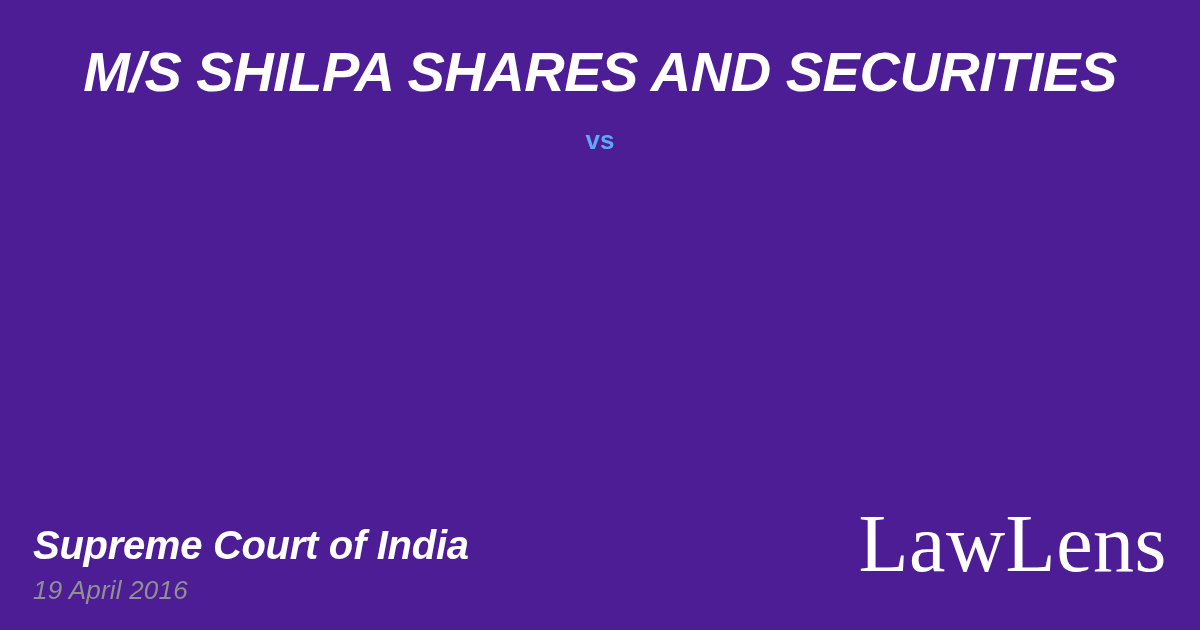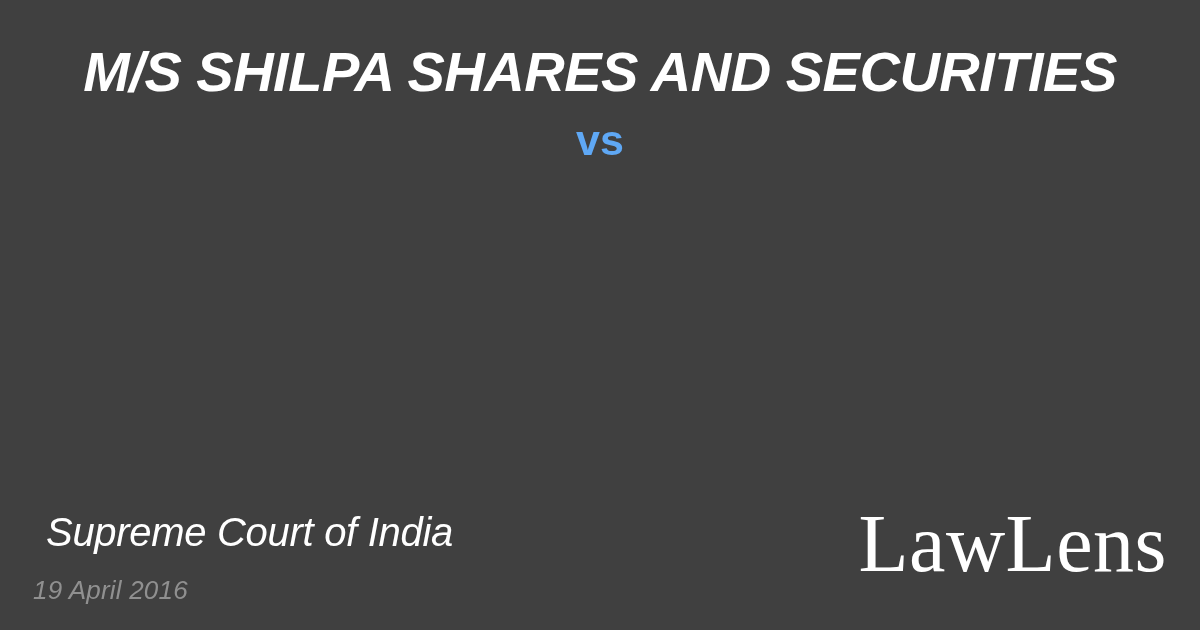--- a/index.html
+++ b/index.html
@@ -10,21 +10,21 @@
   }
   body {
     font-family: "Liberation Sans", sans-serif;
     -webkit-font-smoothing: antialiased;
   }
 
   .card {
     position: relative;
     width: 1200px;
     height: 630px;
-    background: #404040;
+    background: #4c1d95;
     overflow: hidden;
     box-sizing: border-box;
   }
 
   
   .case-block {
     position: absolute;
     left: 0;
     right: 0;
     top: 30px;
@@ -46,21 +46,21 @@
   }
 
   .party-line.petitioner {
     margin-top: 8px;
   }
 
   .vs-line {
     font-family: "Liberation Sans", sans-serif;
     font-style: normal;
     font-weight: 700;
-    font-size: 43px;
+    font-size: 26px;
     line-height: 52px;
     letter-spacing: 0px;
     color: #5FA8F5;
     margin: 8px 0 10px 0;
   }
 
   
   .footer {
     position: absolute;
     left: 33px;
@@ -73,26 +73,26 @@
 
   .footer-left {
     display: flex;
     flex-direction: column;
     align-items: flex-start;
   }
 
   .court-name {
     font-family: "Liberation Sans", sans-serif;
     font-style: italic;
-    font-weight: 400;
+    font-weight: 700;
     font-size: 40px;
     line-height: 46px;
     letter-spacing: -0.3px;
     color: #ffffff;
-    margin: 13px;
+    margin: 0;
   }
 
   .case-date {
     font-family: "Liberation Sans", sans-serif;
     font-style: italic;
     font-weight: 400;
     font-size: 26px;
     line-height: 32px;
     letter-spacing: 0.2px;
     color: #909090;

